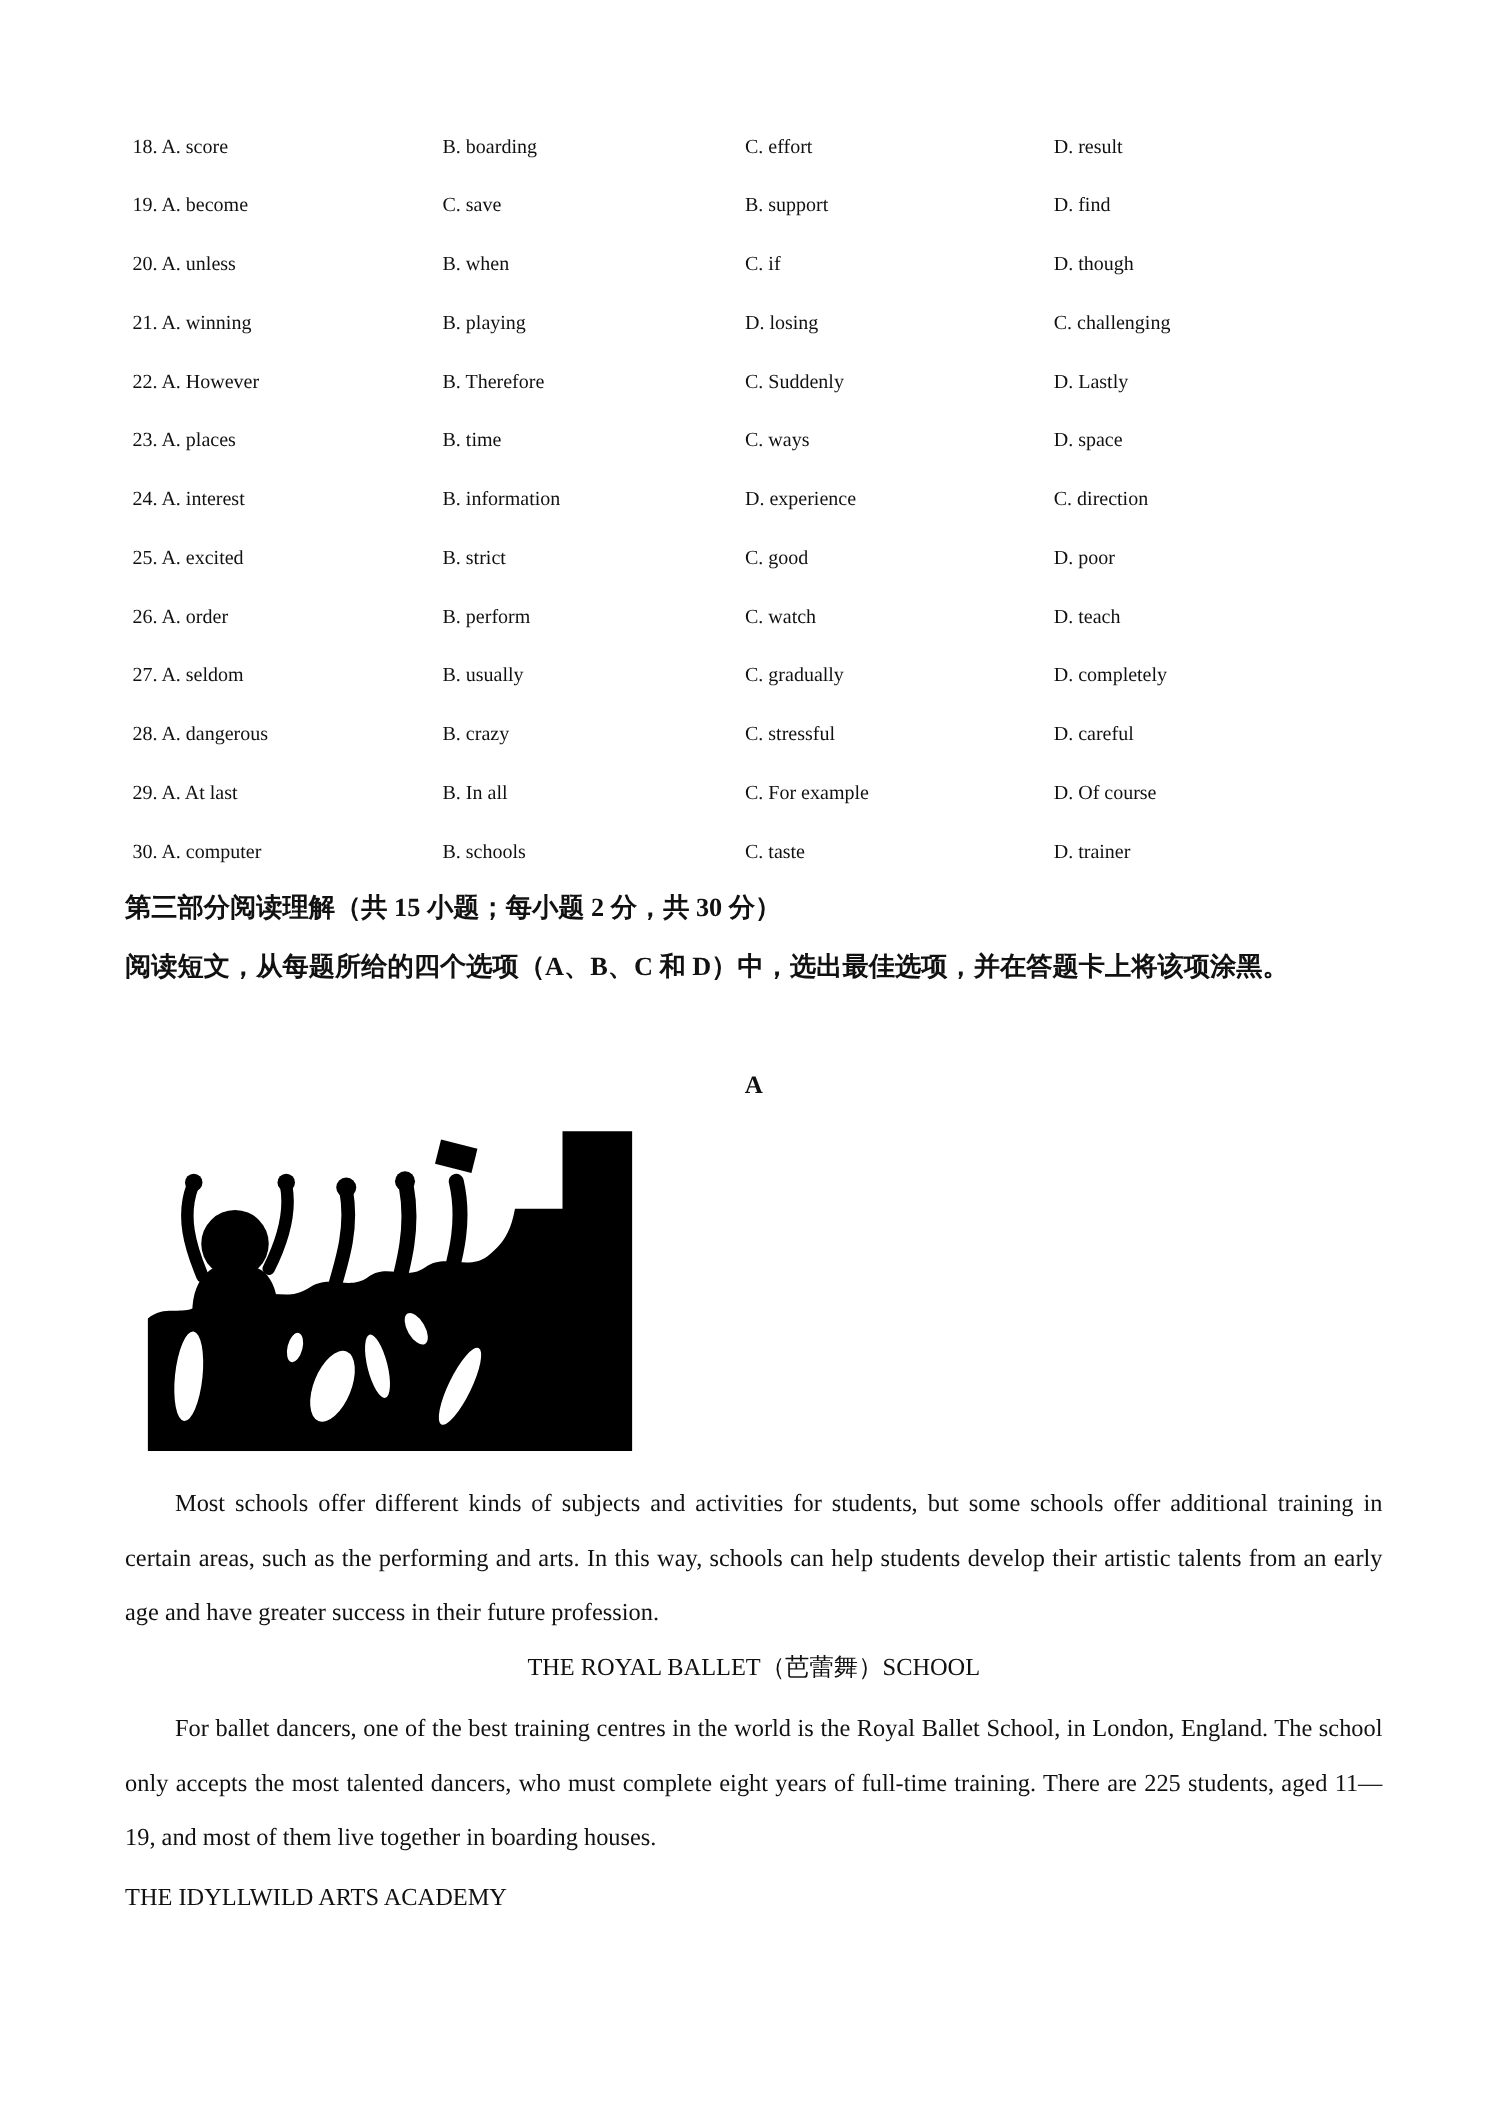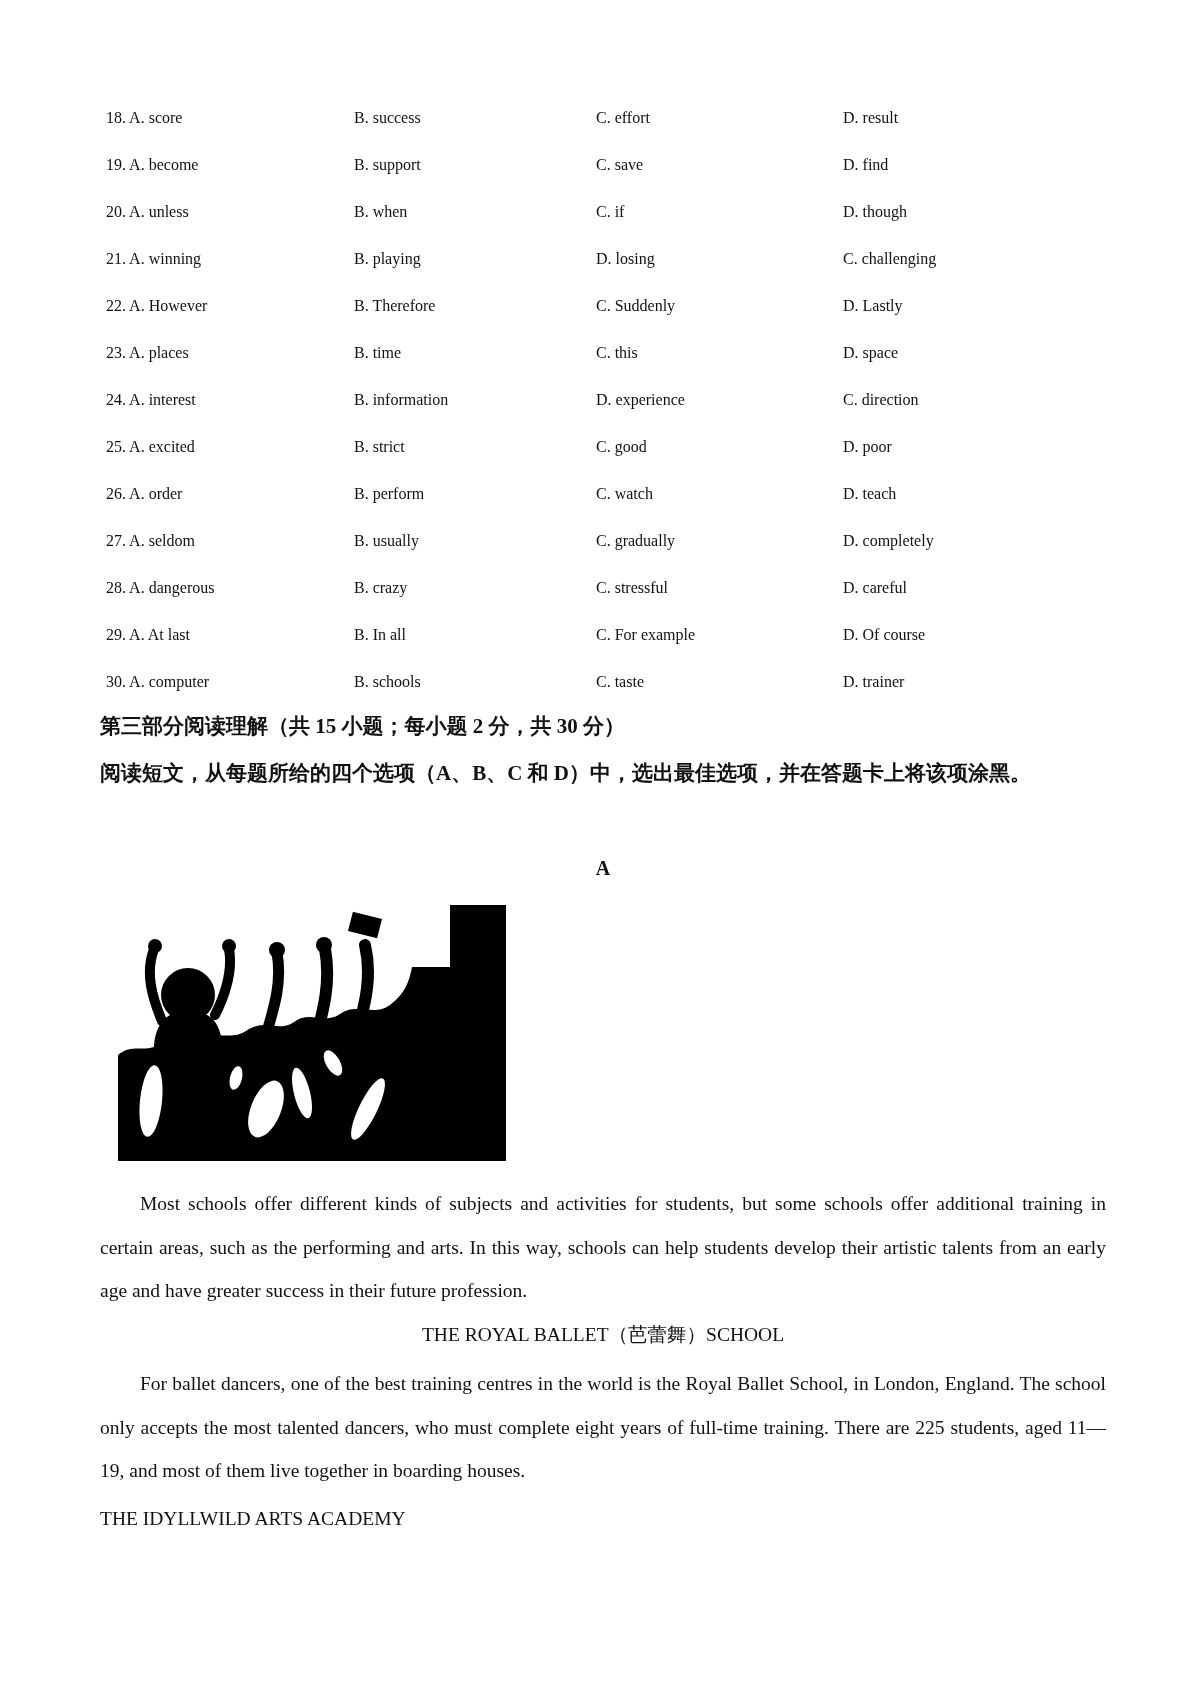--- a/index.html
+++ b/index.html
@@ -86,29 +86,29 @@
   #heading-idyllwild { top: 1497px; text-align: left; white-space: nowrap; }
 </style>
 </head>
 <body>
 
 <div>
 
   <div id="questions" class="abs">
     <div class="q-row">
       <span>18. A. score</span>
-      <span>B. success</span>
+      <span>B. boarding</span>
       <span>C. effort</span>
       <span>D. result</span>
     </div>
 
     <div class="q-row">
       <span>19. A. become</span>
+      <span>C. save</span>
       <span>B. support</span>
-      <span>C. save</span>
       <span>D. find</span>
     </div>
 
     <div class="q-row">
       <span>20. A. unless</span>
       <span>B. when</span>
       <span>C. if</span>
       <span>D. though</span>
     </div>
 
@@ -122,21 +122,21 @@
     <div class="q-row">
       <span>22. A. However</span>
       <span>B. Therefore</span>
       <span>C. Suddenly</span>
       <span>D. Lastly</span>
     </div>
 
     <div class="q-row">
       <span>23. A. places</span>
       <span>B. time</span>
-      <span>C. this</span>
+      <span>C. ways</span>
       <span>D. space</span>
     </div>
 
     <div class="q-row">
       <span>24. A. interest</span>
       <span>B. information</span>
       <span>D. experience</span>
       <span>C. direction</span>
     </div>
 

